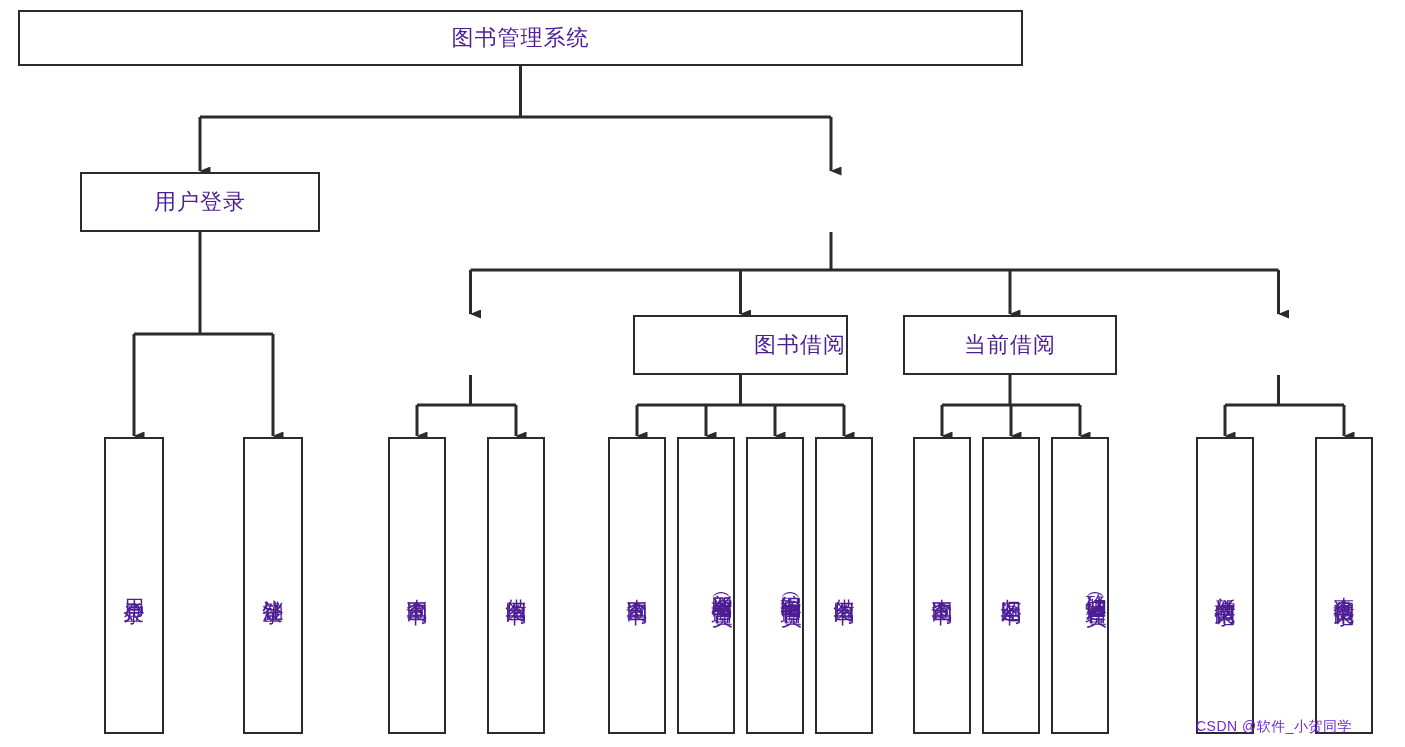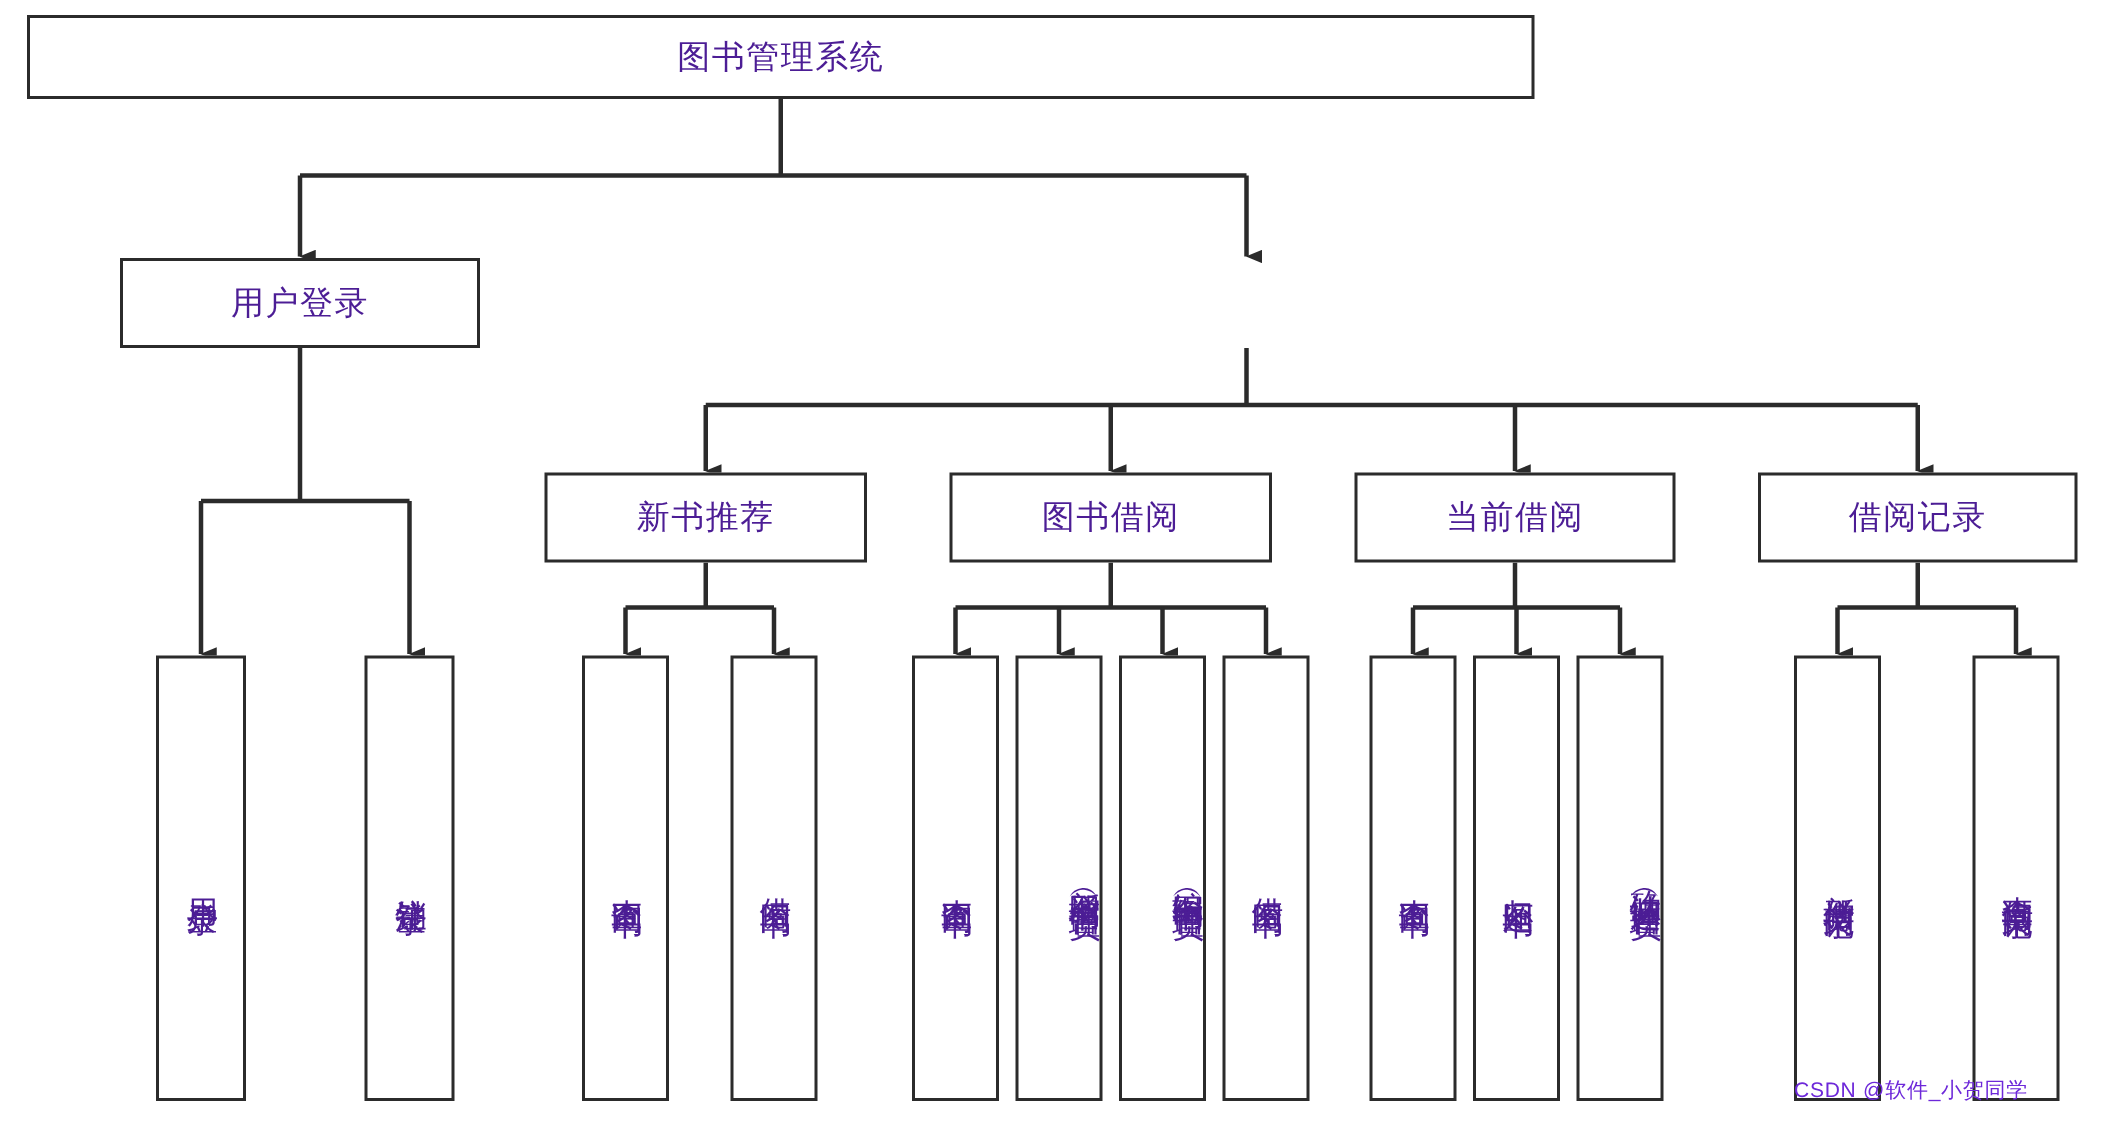--- a/index.html
+++ b/index.html
@@ -114,31 +114,25 @@
   </svg>
 
   <div class="node horiz" style="left: 18px; top: 10px; width: 1005px; height: 56px;">
     <span>图书管理系统</span>
   </div>
 
   <div class="node horiz" style="left: 80px; top: 172px; width: 240px; height: 60px;">
     <span>用户登录</span>
   </div>
 
-  <div class="node horiz" style="left: 363px; top: 315px; width: 215px; height: 60px;">
-    <span>新书推荐</span>
-  </div>
-  <div class="node horiz" style="left: 633px; top: 315px; width: 215px; height: 60px;">
+  <div class="node horiz" style="left: 633px; top: 315px; width: 215px; height: 60px; justify-content: flex-end;">
     <span>图书借阅</span>
   </div>
   <div class="node horiz" style="left: 903px; top: 315px; width: 214px; height: 60px;">
     <span>当前借阅</span>
-  </div>
-  <div class="node horiz" style="left: 1172px; top: 315px; width: 213px; height: 60px;">
-    <span>借阅记录</span>
   </div>
 
   <div class="node vert midalign" style="left: 104px; top: 437px; width: 60px; height: 297px;">
     <span>用户登录</span>
   </div>
   <div class="node vert midalign" style="left: 243px; top: 437px; width: 60px; height: 297px;">
     <span>注销登录</span>
   </div>
   <div class="node vert midalign" style="left: 388px; top: 437px; width: 58px; height: 297px;">
     <span>查询图书</span>

